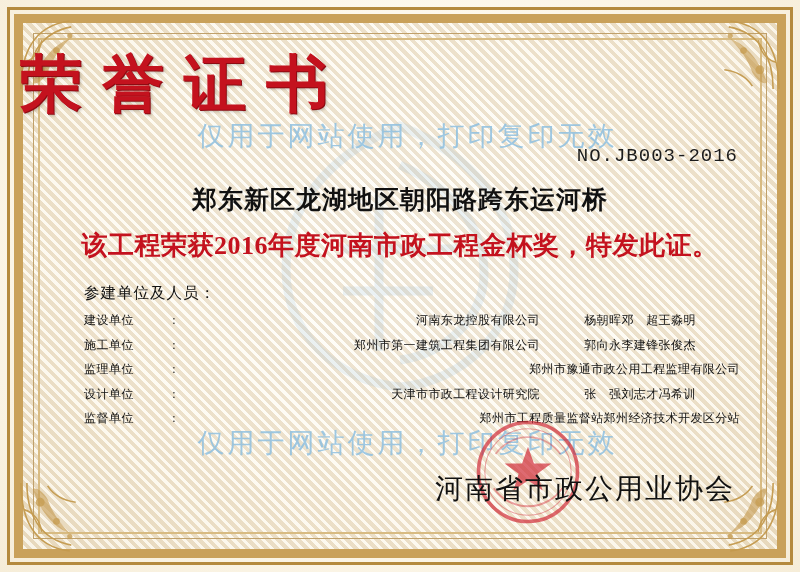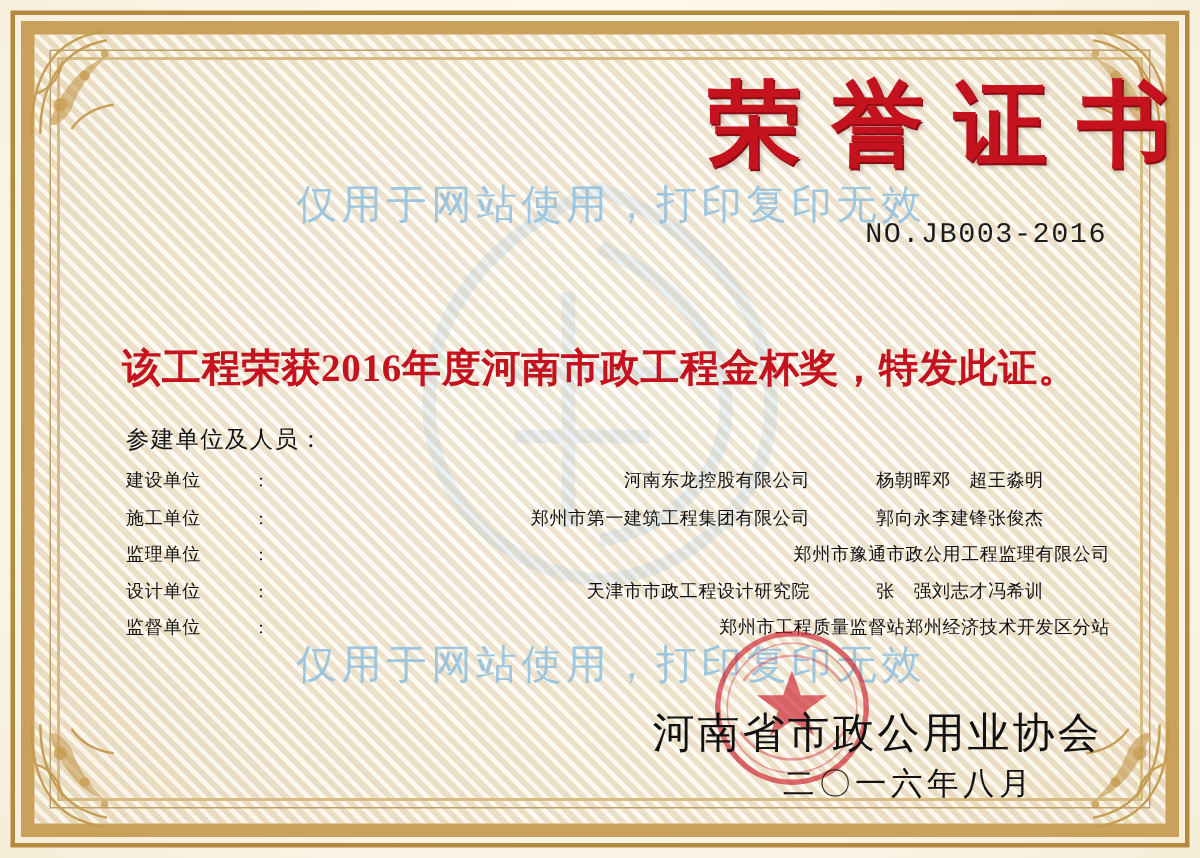--- a/index.html
+++ b/index.html
@@ -90,21 +90,21 @@
     color: #8fb8d8;
     pointer-events: none;
   }
   .emblem svg { width: 100%; height: 100%; }
 
   
   .title-wrap {
     position: absolute;
     left: 0; right: 0;
     top: 52px;
-    text-align: right;
+    text-align: left;
   }
   .title {
     display: inline-block;
     font-family: "Liberation Serif", "DejaVu Serif", serif;
     font-size: 62px;
     font-weight: bold;
     letter-spacing: 20px;
     color: #c4121e;
     text-shadow:
       1px 1px 0 #8d0b12,
@@ -310,20 +310,21 @@
 
   <div class="title-wrap">
     <div class="title">荣誉证书</div>
   </div>
 
   <div class="wm wm-1">仅用于网站使用，打印复印无效</div>
   <div class="wm wm-2">仅用于网站使用，打印复印无效</div>
 
   <div class="serial">NO.JB003-2016</div>
 
+  <div class="project-name">郑东新区龙湖地区朝阳路跨东运河桥</div>
 
   <div class="award-line">该工程荣获2016年度河南市政工程金杯奖，特发此证。</div>
 
   <div class="participants">
     <div class="participants-heading">参建单位及人员：</div>
 
     <div class="prow">
       <div class="role">建设单位</div>
       <div class="colon">:</div>
       <div class="org">河南东龙控股有限公司</div>
@@ -373,15 +374,14 @@
     <svg viewBox="0 0 120 120">
       <circle cx="60" cy="60" r="55" fill="none" stroke="#cf2230" stroke-width="4" opacity=".85"></circle>
       <circle cx="60" cy="60" r="48" fill="none" stroke="#cf2230" stroke-width="1.2" opacity=".5"></circle>
       <polygon points="60,32 66.6,50.5 86,50.5 70.4,62 76.3,80.5 60,69.5 43.7,80.5 49.6,62 34,50.5 53.4,50.5" fill="#cf2230" opacity=".85"></polygon>
       <path d="M22 78 A46 46 0 0 0 98 78" fill="none" stroke="#cf2230" stroke-width="2" opacity=".55"></path>
       <path d="M24 40 A44 44 0 0 1 96 40" fill="none" stroke="#cf2230" stroke-width="2" opacity=".45"></path>
     </svg>
   </div>
 
   <div class="issuer">河南省市政公用业协会</div>
-  <div class="issue-date">二〇一六年八月</div>
 
 </div>
 
 </body></html>

